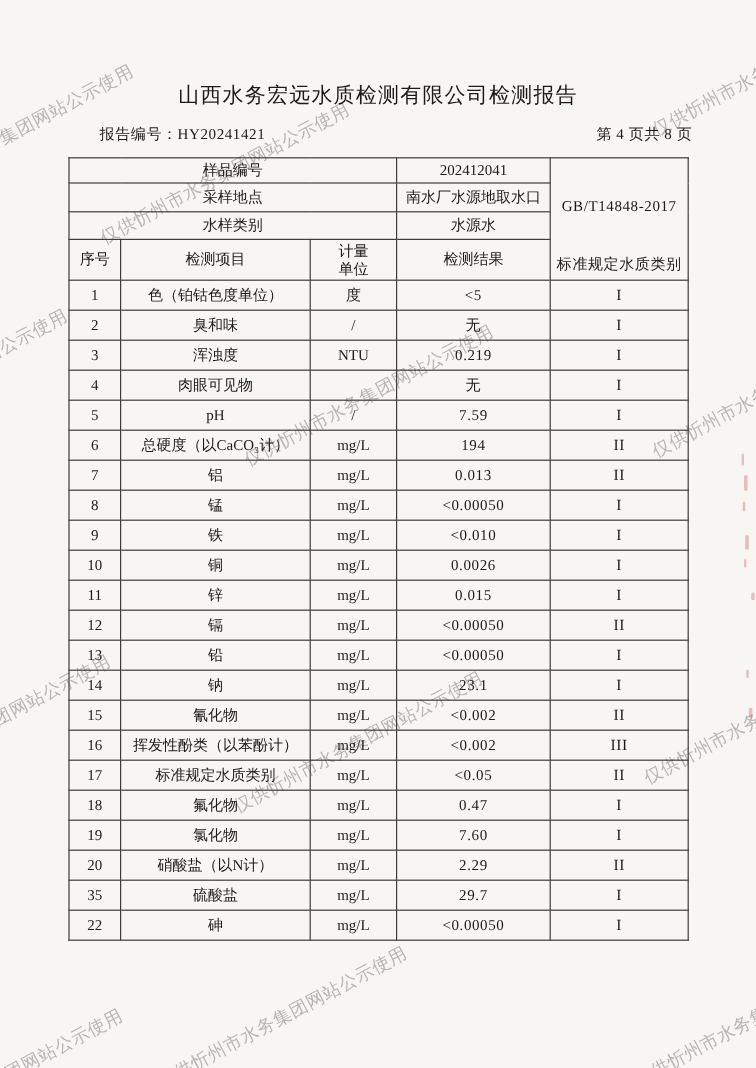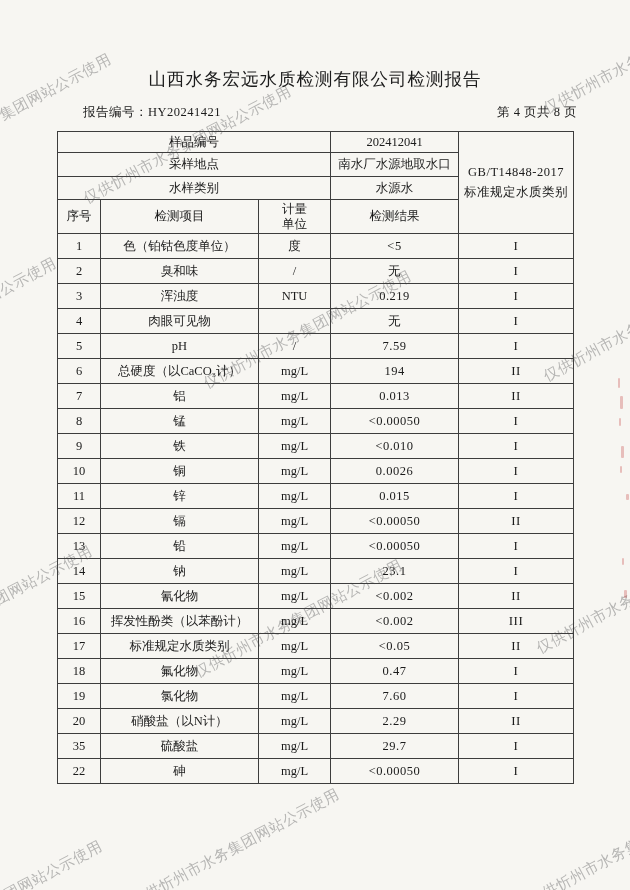--- a/index.html
+++ b/index.html
@@ -93,20 +93,21 @@
   }
   td.result-cell, td.class-cell {
     letter-spacing: 0.5px;
   }
   td.class-cell {
     font-size: 13px;
   }
   td.gb-cell div {
     line-height: 1.55;
     letter-spacing: 0.5px;
+    margin-top: 28px;
   }
   .unit-header div { line-height: 1.2; }
   .red-mark {
     position: absolute;
     border-radius: 1px;
     z-index: 3;
   }
 </style>
 </head>
 <body>

